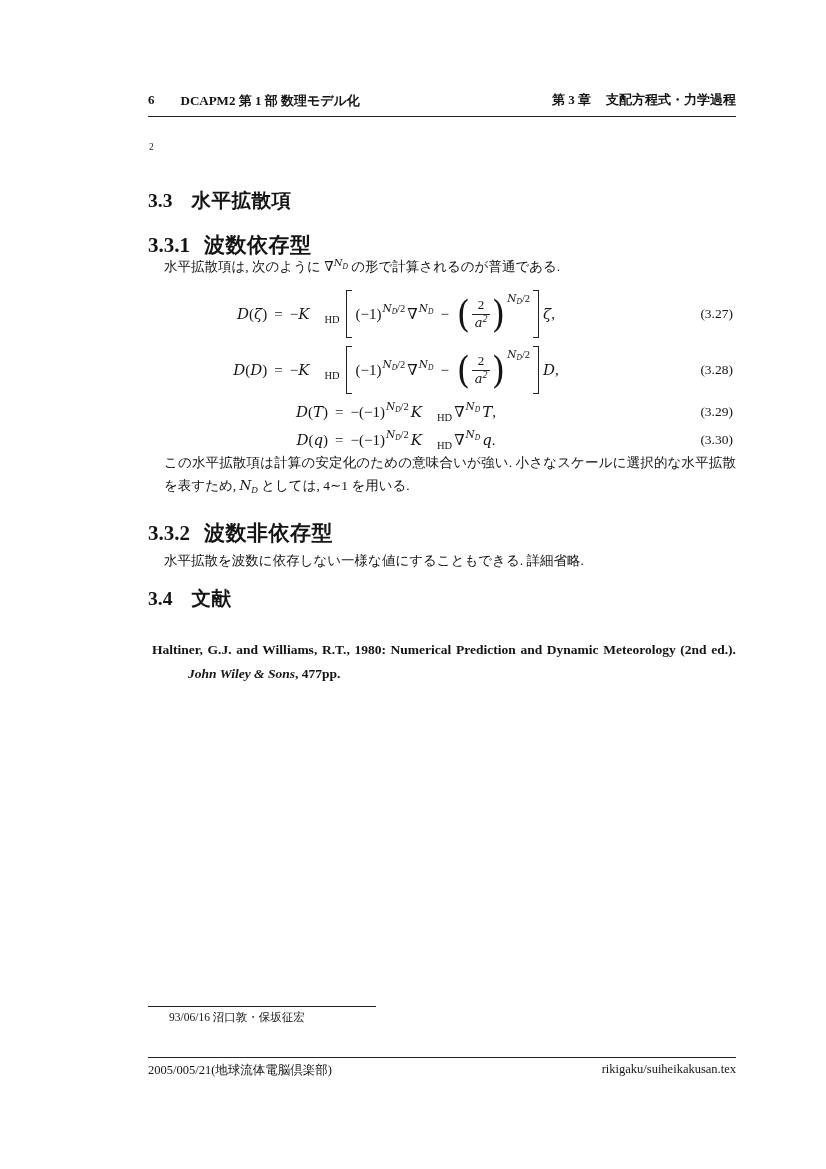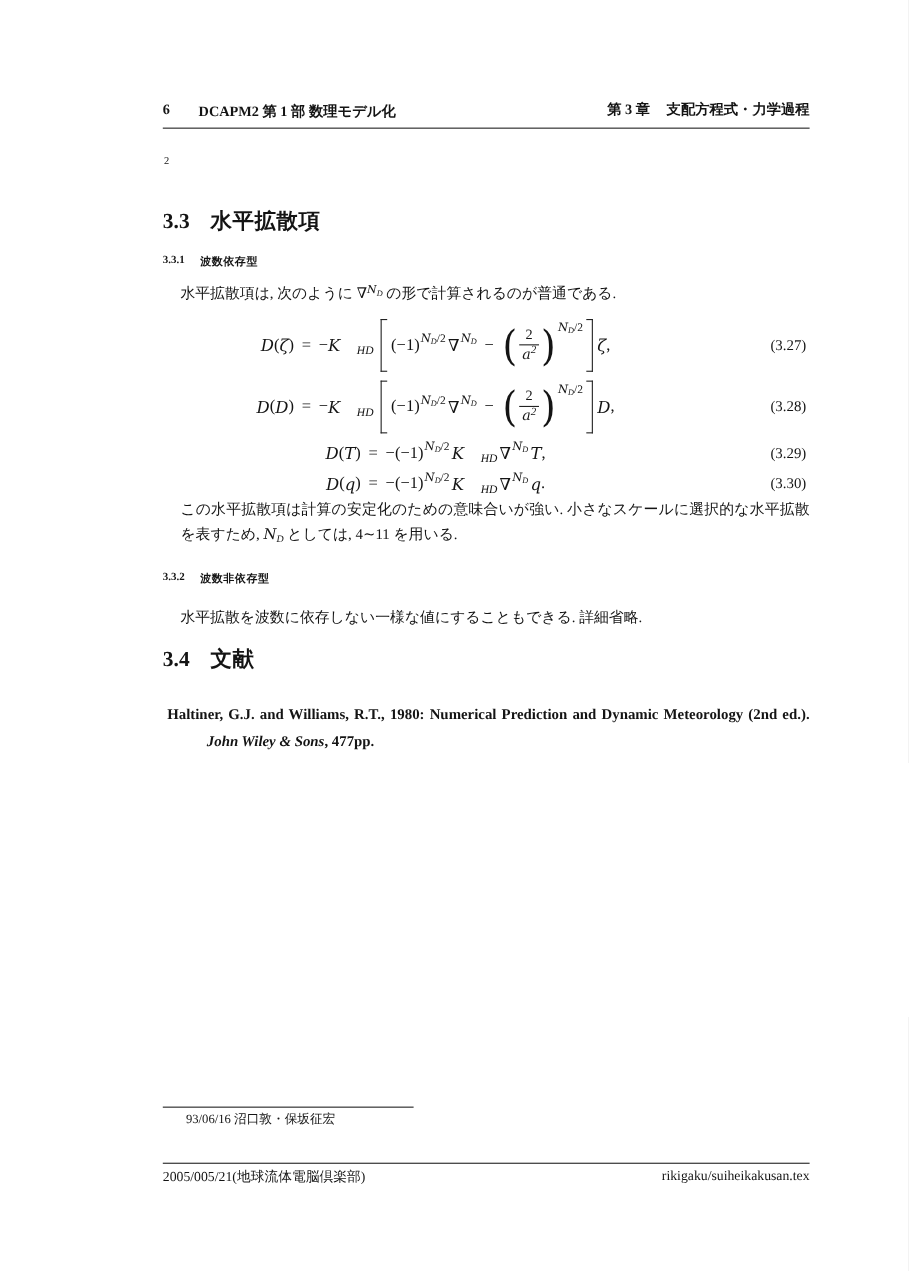--- a/index.html
+++ b/index.html
@@ -21,22 +21,22 @@
   .ph-right { display:flex; gap:15px;margin-left:28px; }
 
   .stray-fn { position:absolute; top:142px; left:1px; font-size:9.5px; }
 
   
   .h1 {
     position:absolute; left:0; display:flex; align-items:baseline; gap:19px;
     font-weight:bold; font-size:19.5px;
   }
   .h2 {
-    position:absolute; left:0; display:flex; align-items:flex-start; gap:14px;
-    font-weight:bold; font-size:10px;
+    position:absolute; left:0; display:flex; align-items:center; gap:14px;
+    font-weight:bold; font-size:21px;
   }
   .h1 .ttl, .h2 .ttl { font-family:"Liberation Sans","DejaVu Sans",sans-serif; letter-spacing:0.5px; }
 
   
   .para {
     position:absolute; left:16px; right:0;
     font-size:13.5px; line-height:23px; text-align:justify;
   }
 
   
@@ -49,21 +49,21 @@
   .upright { font-style:normal; }
 
   .eqrow {
     position:absolute; left:0; right:0; box-sizing:border-box;
     display:flex; align-items:center; justify-content:center;
     padding-right:92px; font-size:15px;
   }
   .eqbody { display:flex; align-items:center; }
   .eqnum  { position:absolute; right:3px; top:50%; transform:translateY(-50%);
             font-size:13.5px; font-style:normal; }
-  .msub   { font-size:10.5px; position:relative; top:5px;  font-style:italic; margin-left:15px; }
+  .msub   { font-size:10.5px; position:relative; top:5px;  margin-left:15px; }
   .msup   { font-size:10.5px; position:relative; top:-6px; font-style:italic; margin-left:1px; }
   .msup .subsub { top:2px; }
   .rel    { margin:0 7px; }
   .minus2 { margin:0 7px; }
   .lbr { border:1.6px solid #222; border-right:none; width:5px; height:46px; margin:0 4px 0 6px; }
   .rbr { border:1.6px solid #222; border-left:none;  width:5px; height:46px; margin-left:3px; }
   .bigp { font-size:38px; line-height:1; font-family:"DejaVu Serif",serif; font-style:normal; transform:scaleX(0.9); }
   .frac { display:flex; flex-direction:column; align-items:center; font-size:13px; line-height:1.3; margin:0 1px; font-style:normal; }
   .frac .den { border-top:1.1px solid #222; padding:0 3px; }
   .parensup { top:-16px; }
@@ -214,21 +214,21 @@
           <span class="msub">HD</span>
         <span class="mu tight">∇</span>
           <span class="msup"><span class="mi">N</span><span class="subsub">D</span></span>
         <span class="mi tight">q</span>
           <span class="mu">.</span>
       </div>
       <span class="eqnum">(3.30)</span>
     </div>
 
     <div class="para" style="top:451px">
-      <span>この水平拡散項は計算の安定化のための意味合いが強い. 小さなスケールに選択的な水平拡散を表すため, </span><span class="mi">N</span><span class="sub1">D</span><span> としては, 4∼11 を用いる.</span>
+      <span>この水平拡散項は計算の安定化のための意味合いが強い. 小さなスケールに選択的な水平拡散を表すため, </span><span class="mi">N</span><span class="sub1">D</span><span> としては, 4∼1 を用いる.</span>
     </div>
 
     <div class="h2" style="top:519px">
       <span class="num">3.3.2</span>
       <span class="ttl">波数非依存型</span>
     </div>
 
     <div class="para" style="top:549px">
       <span>水平拡散を波数に依存しない一様な値にすることもできる. 詳細省略.</span>
     </div>

